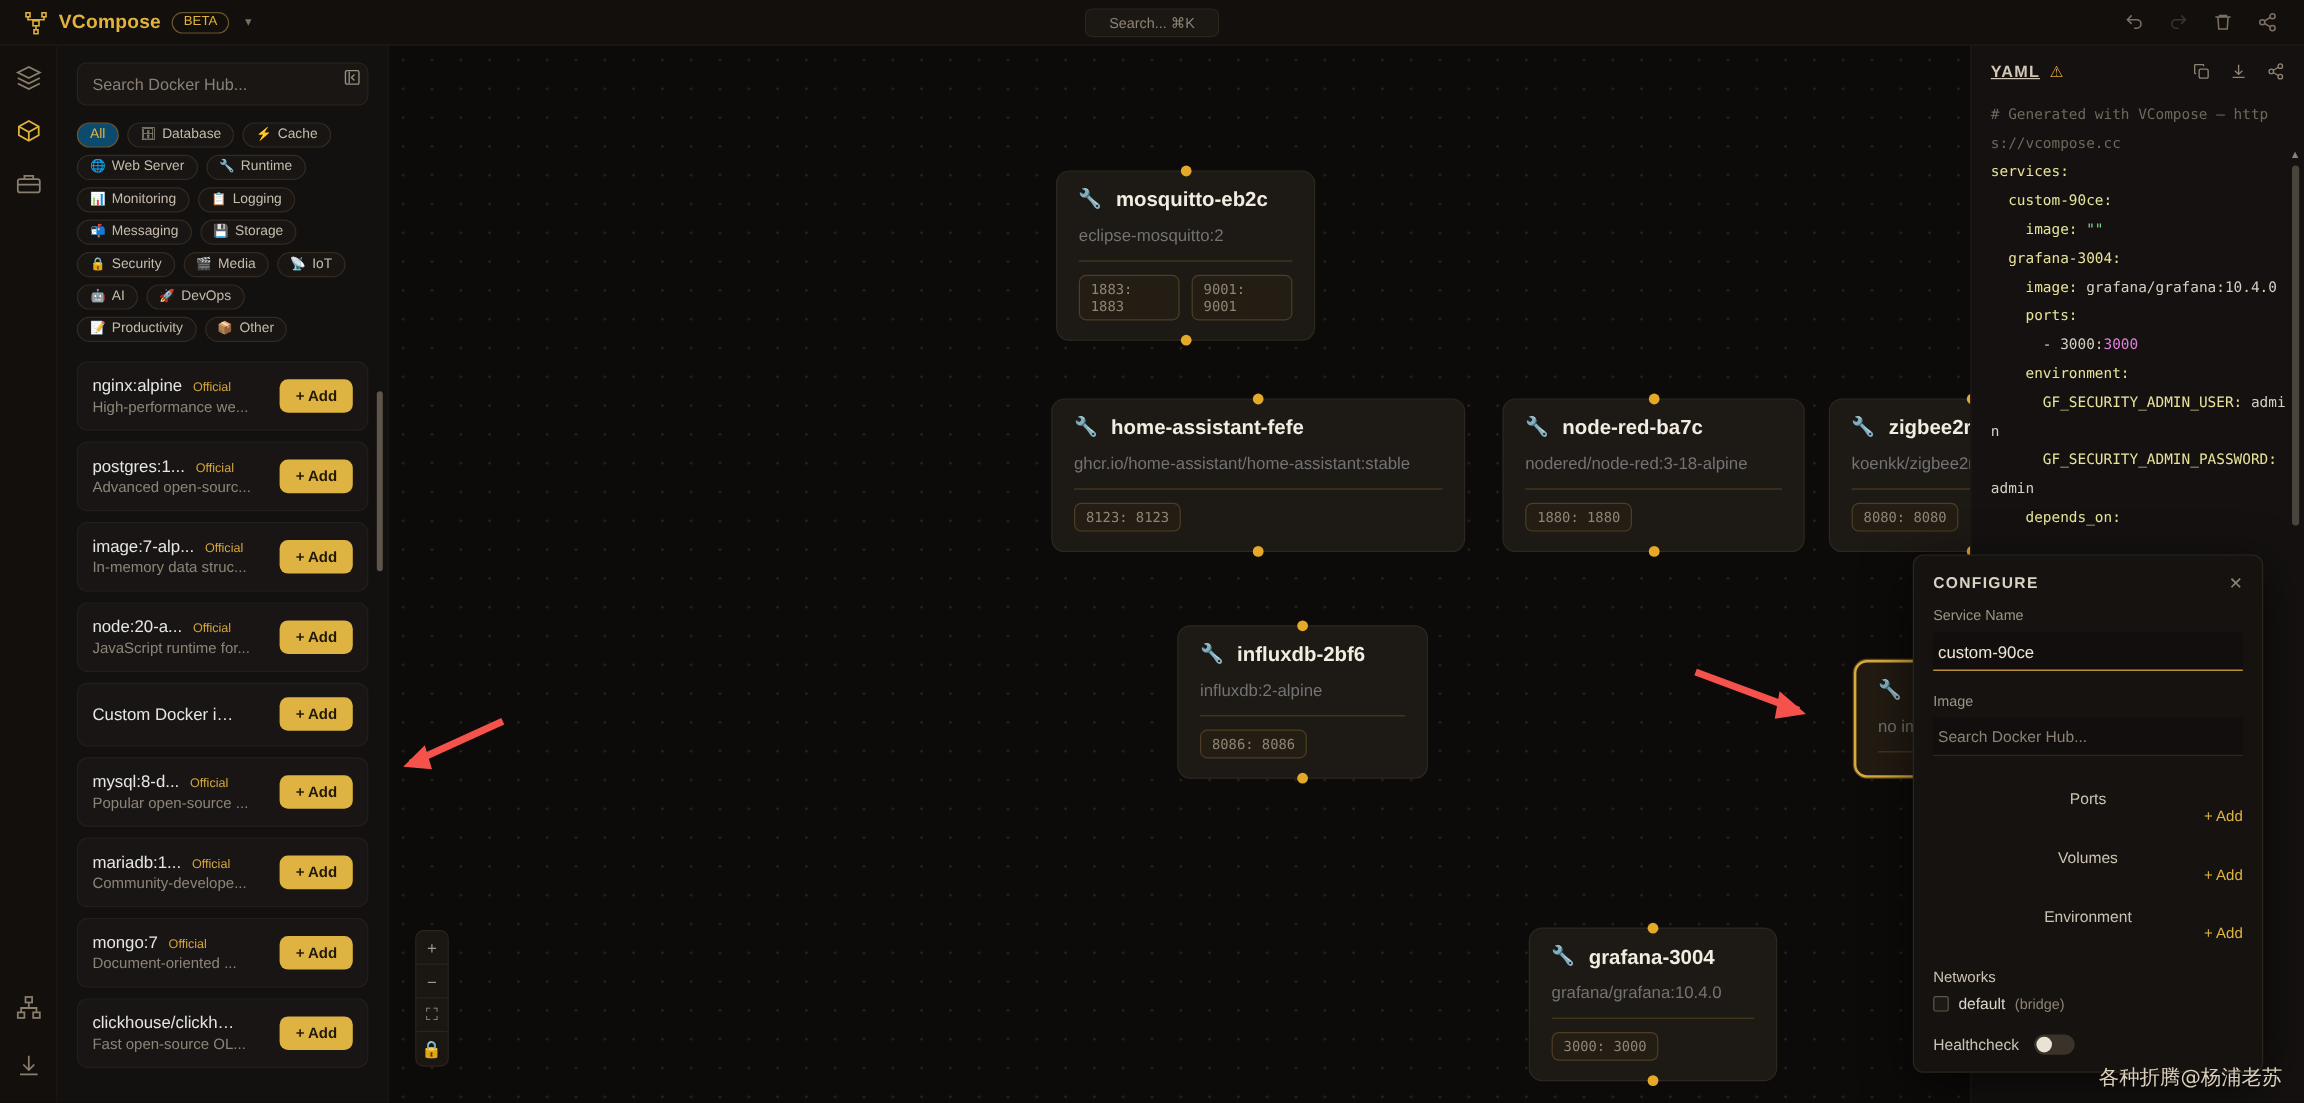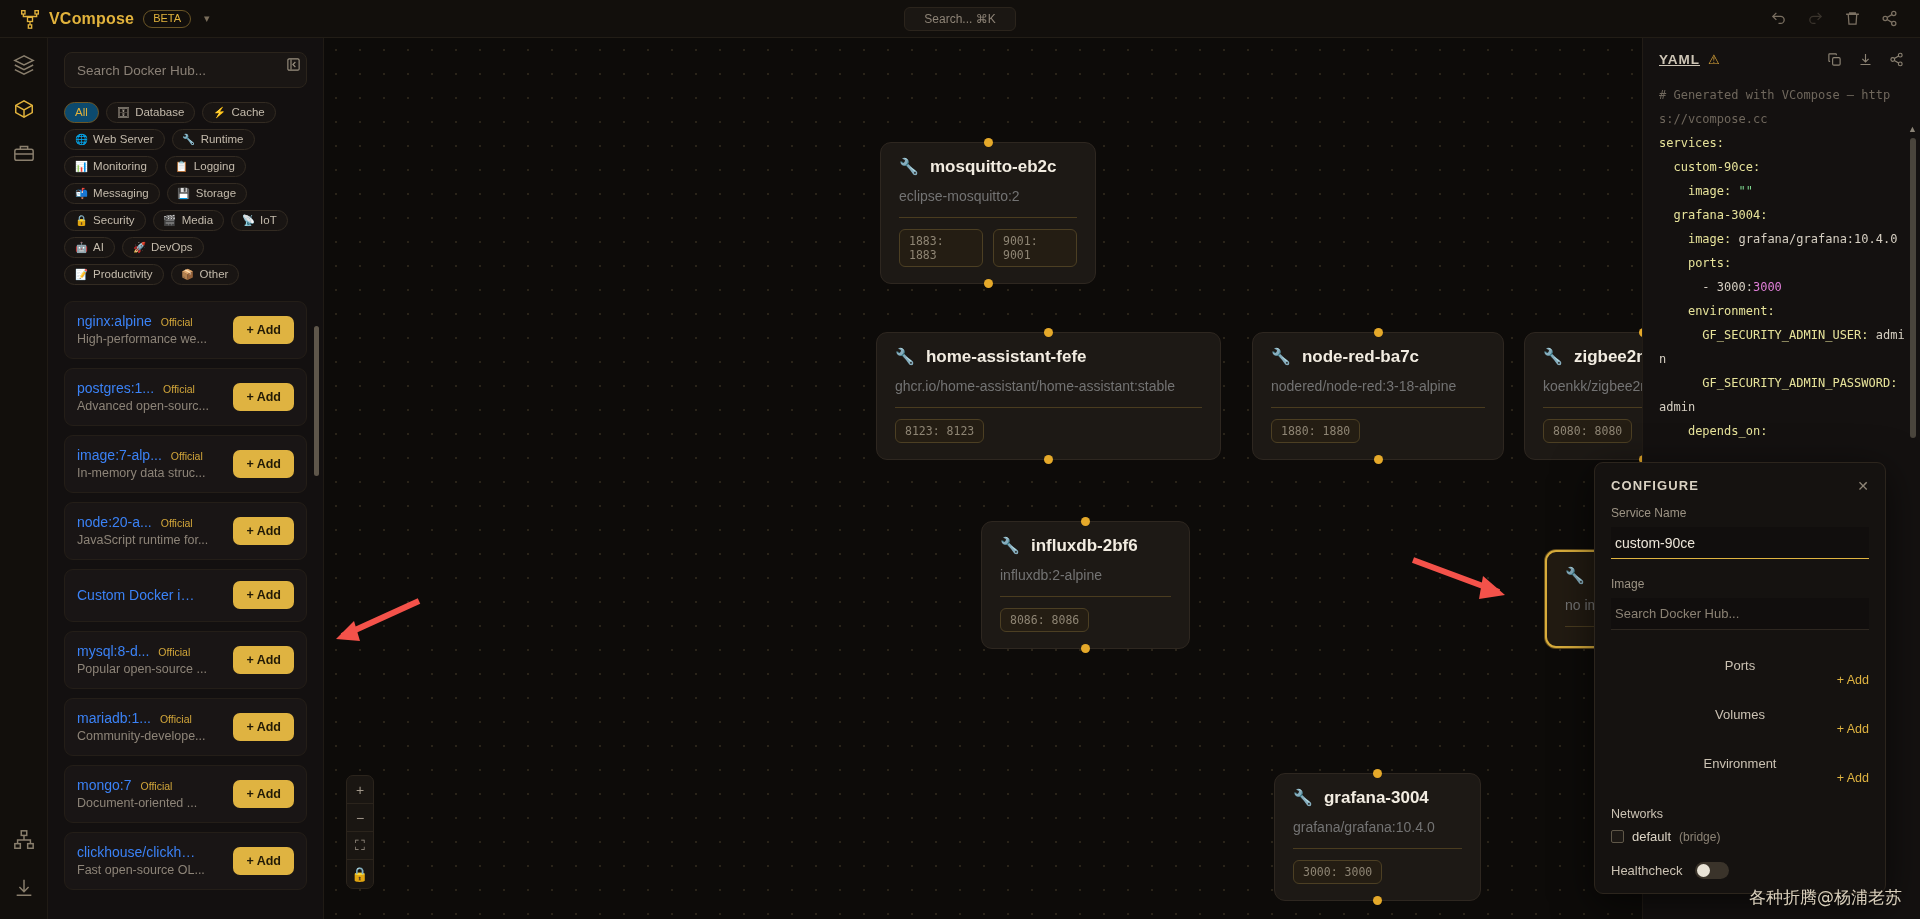--- a/index.html
+++ b/index.html
@@ -92,21 +92,21 @@
 
   .img-list { flex: 1; overflow: hidden; padding: 4px 16px 0; position: relative; }
   .img-card {
     background: #191515; border: 1px solid #241e18; border-radius: 9px;
     padding: 11px 12px 12px; margin-bottom: 9px;
     display: flex; align-items: center; gap: 8px;
   }
   .img-main { flex: 1; min-width: 0; }
   .img-top { display: flex; align-items: baseline; gap: 9px; }
   .img-name {
-    font-size: 14px; color: #3b82f6; white-space: nowrap;
+    font-size: 14px; color: #e5e5e5; white-space: nowrap;
     overflow: hidden; text-overflow: ellipsis; max-width: 120px;
   }
   .img-official { font-size: 10.5px; color: #d2a63a; white-space: nowrap; }
   .img-desc {
     font-size: 12.5px; color: #8d8478; margin-top: 3px;
     white-space: nowrap; overflow: hidden; text-overflow: ellipsis;
   }
   .add-btn {
     flex: 0 0 auto; background: #dfb341; color: #221a06;
     font-size: 12.5px; font-weight: bold; border: none; border-radius: 7px;

